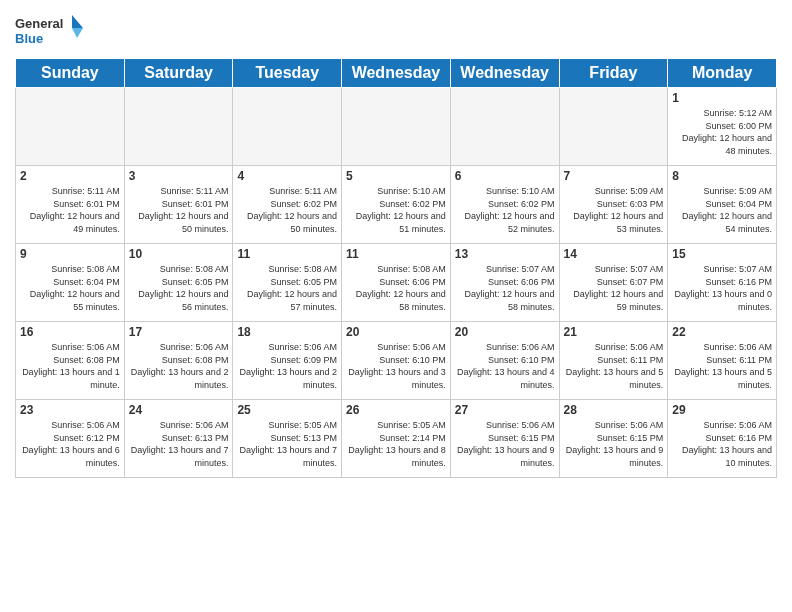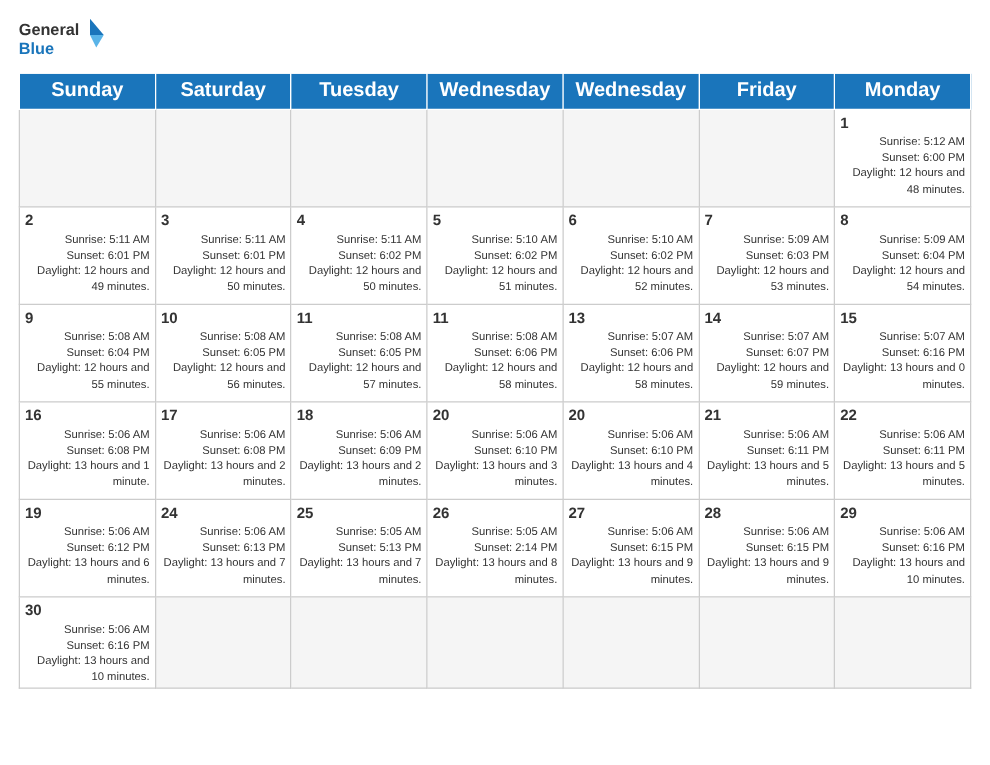--- a/index.html
+++ b/index.html
@@ -277,21 +277,21 @@
           <td>
             <span class="day-number">22</span>
             <div class="day-info">Sunrise: 5:06 AM
 Sunset: 6:11 PM
 Daylight: 13 hours
 and 5 minutes.</div>
           </td>
         </tr>
         <tr>
           <td>
-            <span class="day-number">19</span>
+            <span class="day-number">23</span>
             <div class="day-info">Sunrise: 5:06 AM
 Sunset: 6:12 PM
 Daylight: 13 hours
 and 6 minutes.</div>
           </td>
           <td>
             <span class="day-number">24</span>
             <div class="day-info">Sunrise: 5:06 AM
 Sunset: 6:13 PM
 Daylight: 13 hours
@@ -325,31 +325,16 @@
 Daylight: 13 hours
 and 9 minutes.</div>
           </td>
           <td>
             <span class="day-number">29</span>
             <div class="day-info">Sunrise: 5:06 AM
 Sunset: 6:16 PM
 Daylight: 13 hours
 and 10 minutes.</div>
           </td>
-        </tr>
-        <tr class="last-row">
-          <td>
-            <span class="day-number">30</span>
-            <div class="day-info">Sunrise: 5:06 AM
-Sunset: 6:16 PM
-Daylight: 13 hours
-and 10 minutes.</div>
-          </td>
-          <td class="empty"></td>
-          <td class="empty"></td>
-          <td class="empty"></td>
-          <td class="empty"></td>
-          <td class="empty"></td>
-          <td class="empty"></td>
         </tr>
       </tbody>
   </table>
 </div>
 
 </body></html>

